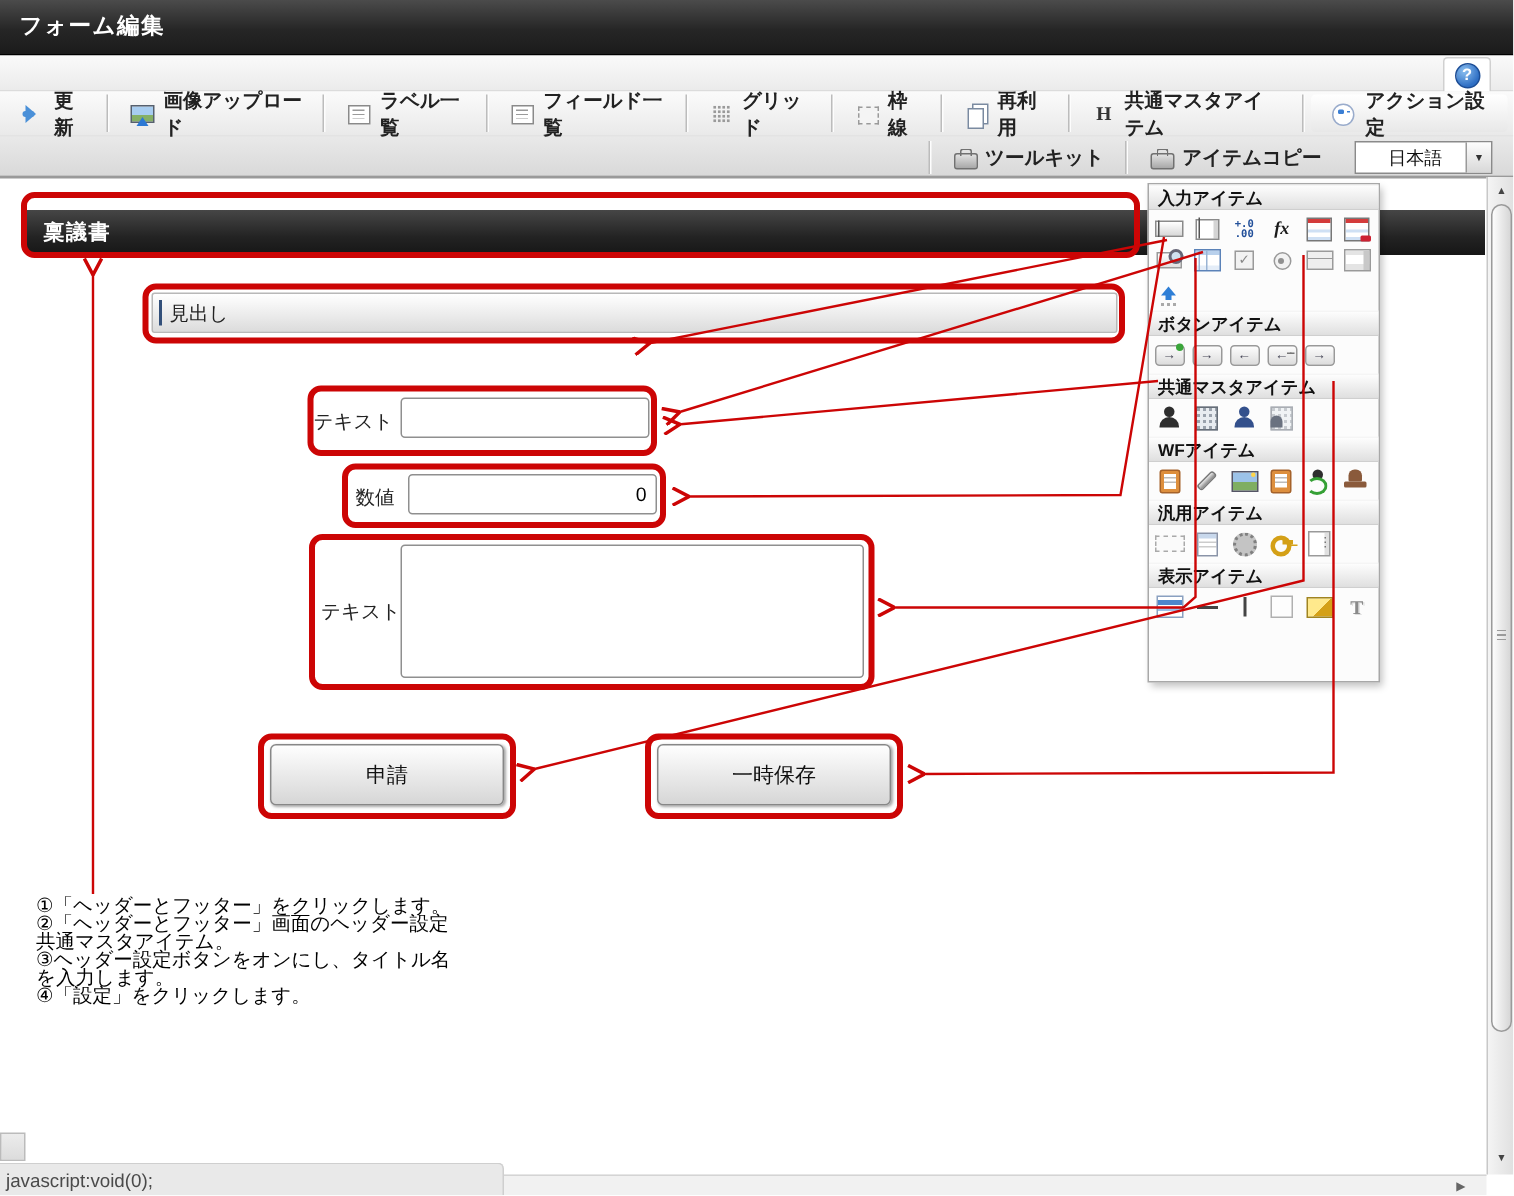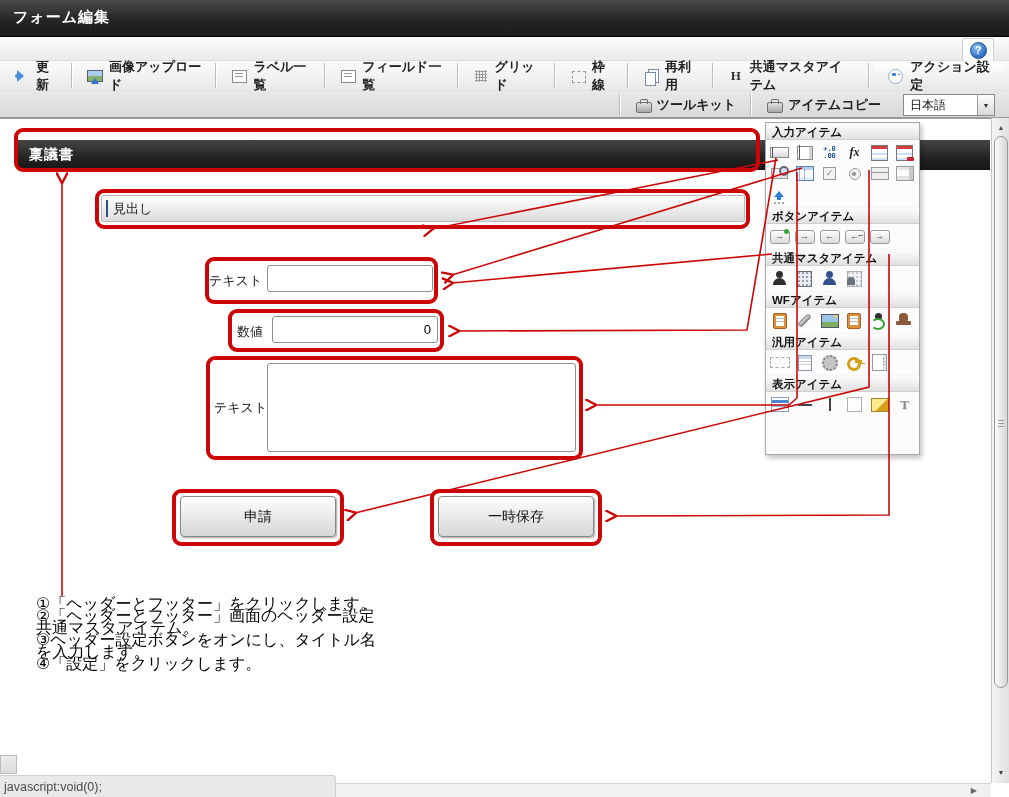--- a/index.html
+++ b/index.html
@@ -18,21 +18,21 @@
   #helptab { position:absolute; left:962px; top:38px; width:32px; height:23px; background:#fff;
     border:1px solid #d0d0d0; border-bottom:none; border-radius:3px 3px 0 0; display:flex; align-items:center; justify-content:center; }
   .help-icon { width:17px; height:17px; border-radius:50%; background:radial-gradient(circle at 35% 30%,#8cc0f0,#2f6fc4 70%);
     border:1px solid #1d4e96; color:#fff; font-size:11px; font-weight:bold; display:flex; align-items:center; justify-content:center; }
 
   
   #toolbar { position:absolute; left:0; top:61px; width:1009px; height:57px;
     background:linear-gradient(#fbfbfb,#d9d9d9); border-bottom:1px solid #9a9a9a; }
   .tb-row { position:absolute; left:0; width:1009px; display:flex; align-items:stretch;justify-content:space-between; }
   #tb-row1 { top:0; height:30px; border-bottom:1px solid #e3e3e3; }
-  #tb-row2 { top:31px; height:26px; justify-content:flex-end; padding-right:14px; }
+  #tb-row2 { top:31px; height:26px; justify-content:flex-end; padding-right:14px;text-align:center; }
   .tb-btn { display:flex; align-items:center; gap:6px; padding:0 14px; font-size:13px; font-weight:bold; color:#222; cursor:default; }
   .tb-sep { width:0; border-left:1px solid #bcbcbc; border-right:1px solid #fdfdfd; margin:2px 0; }
   .tb-active { background:linear-gradient(#ffffff,#e8e8e8); border-radius:3px; margin:2px 4px; }
 
   .tb-ic { position:relative; width:16px; height:16px; display:inline-block; flex:0 0 auto; }
   .refresh-icon::before { content:""; position:absolute; left:1px; top:6px; width:8px; height:4px; background:#4a90d8; border-radius:2px; }
   .refresh-icon::after { content:""; position:absolute; right:0; top:2px; border:6px solid transparent; border-left:7px solid #4a90d8; }
   .upload-image-icon::before { content:""; position:absolute; left:0; top:2px; width:14px; height:10px; border:1px solid #56606e;
     background:linear-gradient(#a8cdf0 55%,#86b066 55%); }
   .upload-image-icon::after { content:""; position:absolute; left:4px; top:6px; border:4px solid transparent; border-bottom:6px solid #2b78d4; }
@@ -70,21 +70,21 @@
   .fld-input { position:absolute; border:1px solid #8f8f8f; border-radius:3px; background:#fff; font-size:13px; padding:0 6px;
     font-family:"Liberation Sans","DejaVu Sans",sans-serif; }
   #num-input { text-align:right; }
   #big-textarea { position:absolute; left:267px; top:363px; width:309px; height:89px; border:1px solid #8f8f8f; border-radius:3px;
     background:#fff; resize:none; }
   .form-btn { position:absolute; width:156px; height:41px; background:linear-gradient(#fefefe,#d6d6d6);
     border:1px solid #878787; border-radius:4px; box-shadow:1px 1px 2px rgba(0,0,0,0.35); font-size:14px; color:#111;
     display:flex; align-items:center; justify-content:center; font-family:"Liberation Sans","DejaVu Sans",sans-serif; }
 
   
-  #steps { position:absolute; left:36px; top:598px; font-size:16px; color:#000; line-height:12px; }
+  #steps { position:absolute; left:24px; top:598px; font-size:13px; color:#000; line-height:12px; }
   #steps div { white-space:pre; }
 
   
   #palette { position:absolute; left:765px; top:122px; width:155px; height:333px; background:#fcfcfc;
     border:1px solid #a8a8a8; box-shadow:2px 3px 5px rgba(0,0,0,0.25); z-index:5; }
   .pal-h { height:17px; background:linear-gradient(#fdfdfd,#e0e0e0); border-top:1px solid #f5f5f5; border-bottom:1px solid #cfcfcf;
     font-size:11.5px; font-weight:bold; color:#111; padding:1px 0 0 6px; }
   .pal-grid { display:flex; flex-wrap:wrap; padding:2px 1px; }
   .pi { width:25px; height:21px; display:flex; align-items:center; justify-content:center; position:relative; cursor:default; }
 

